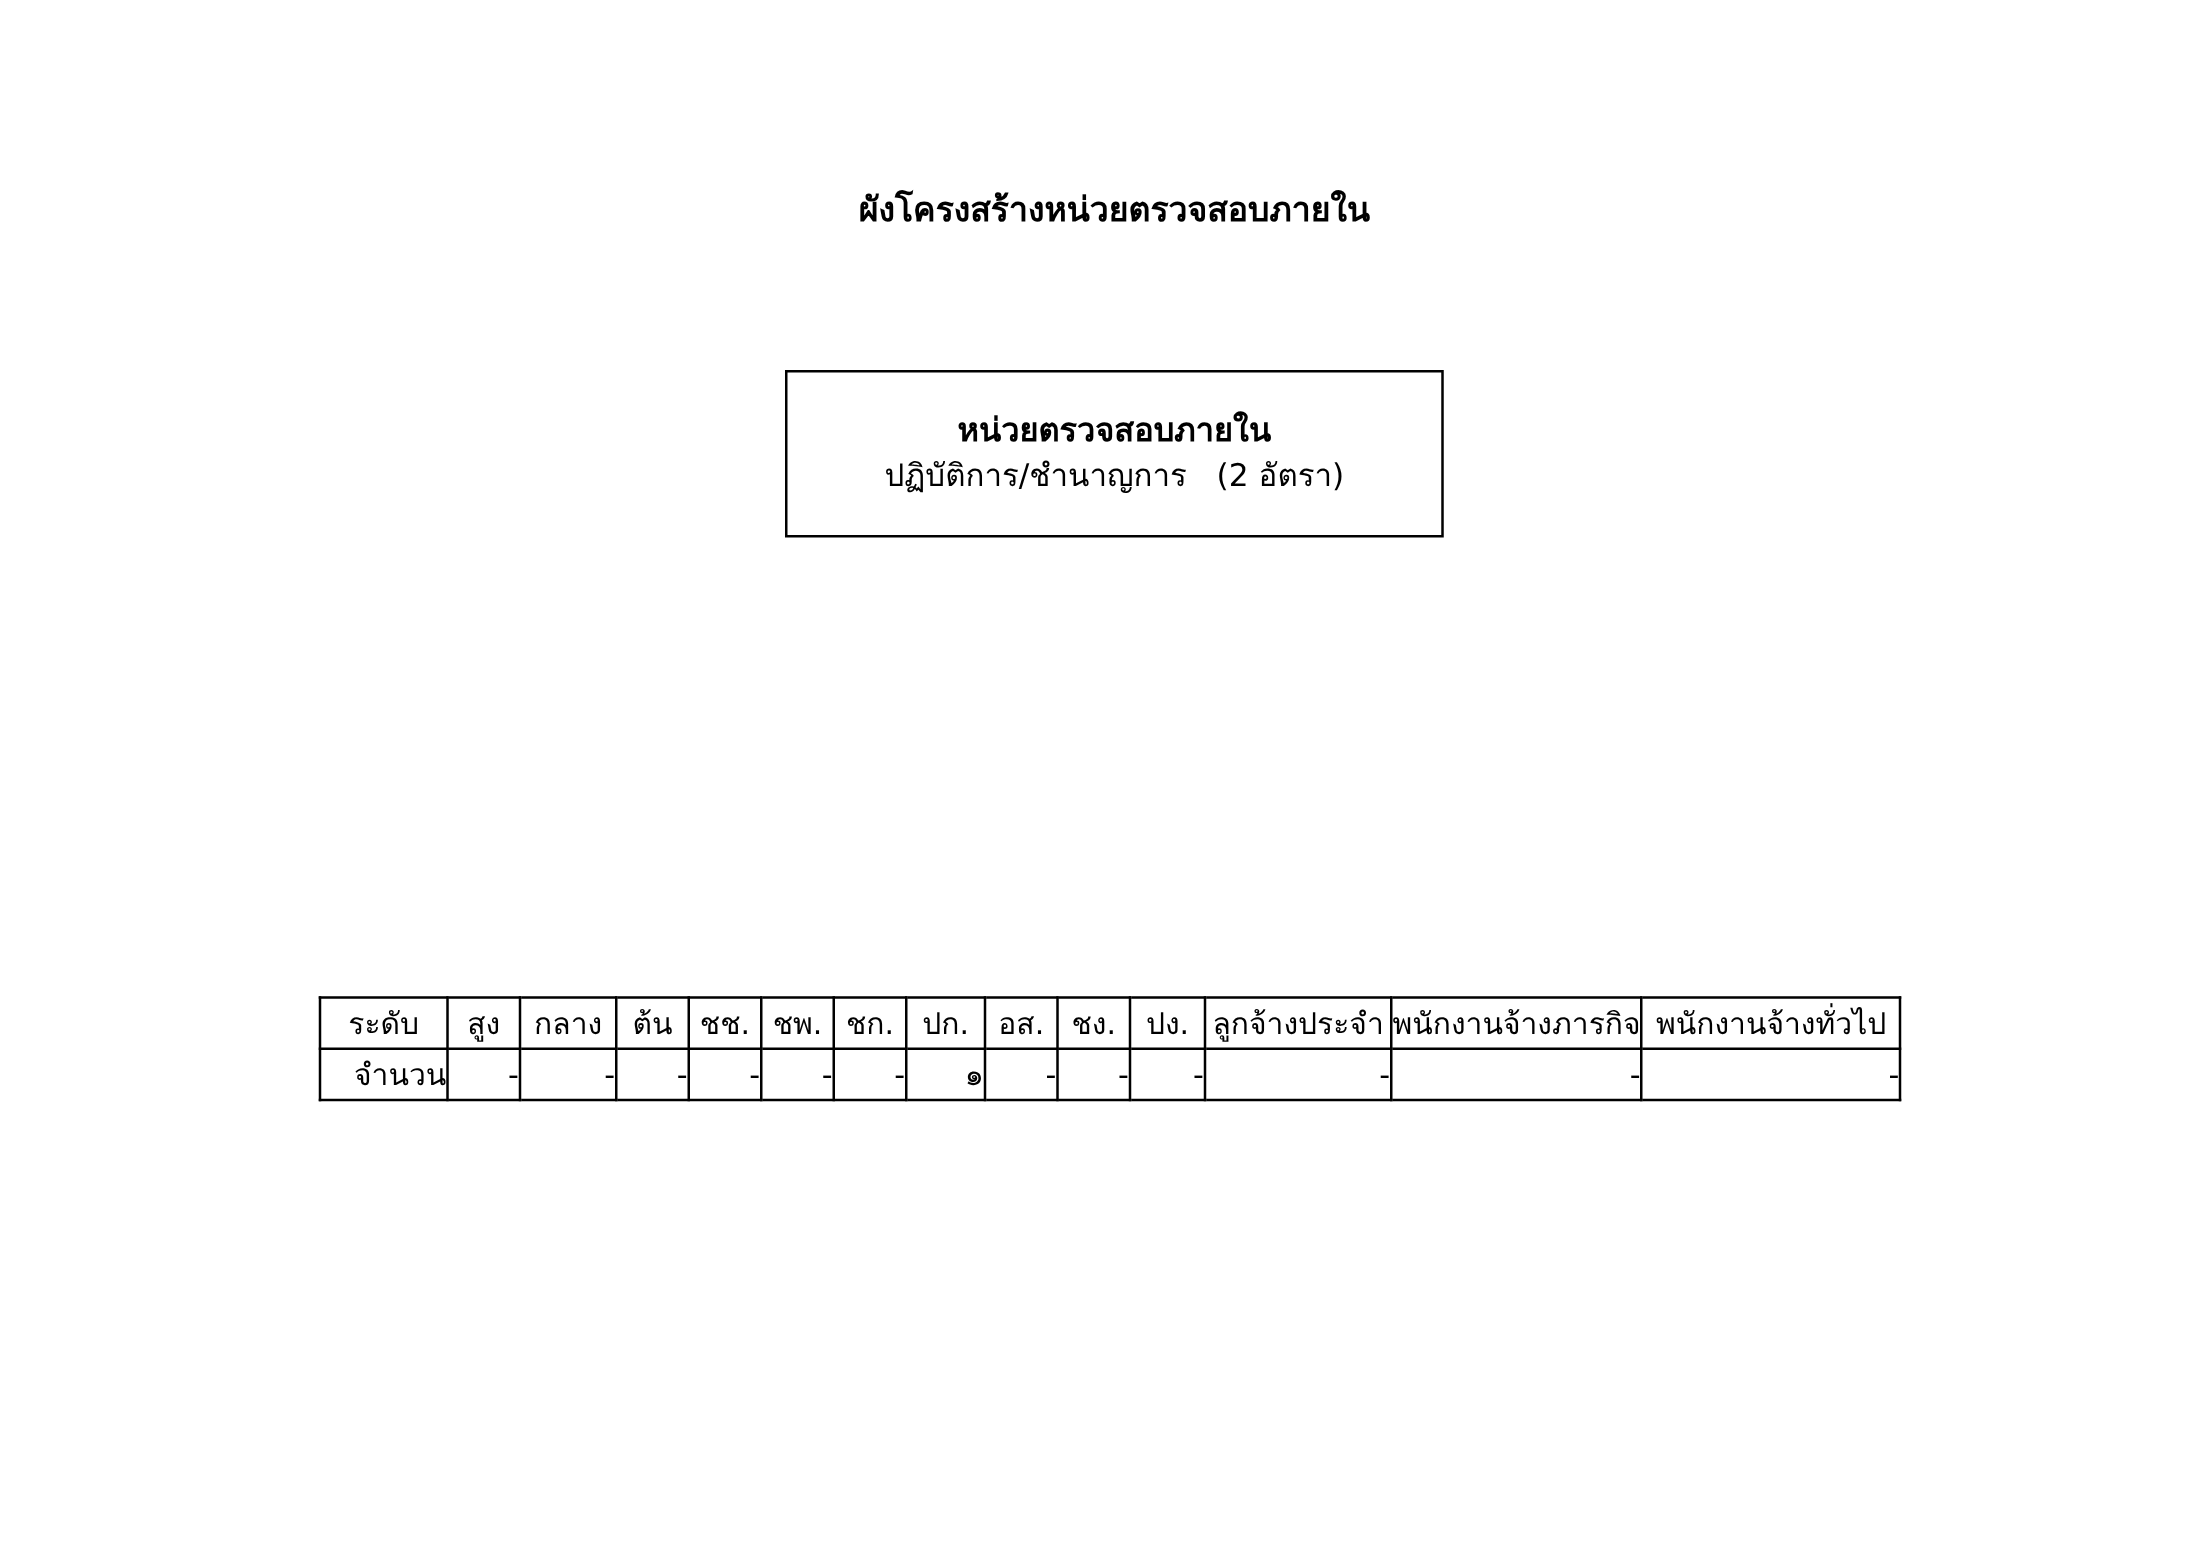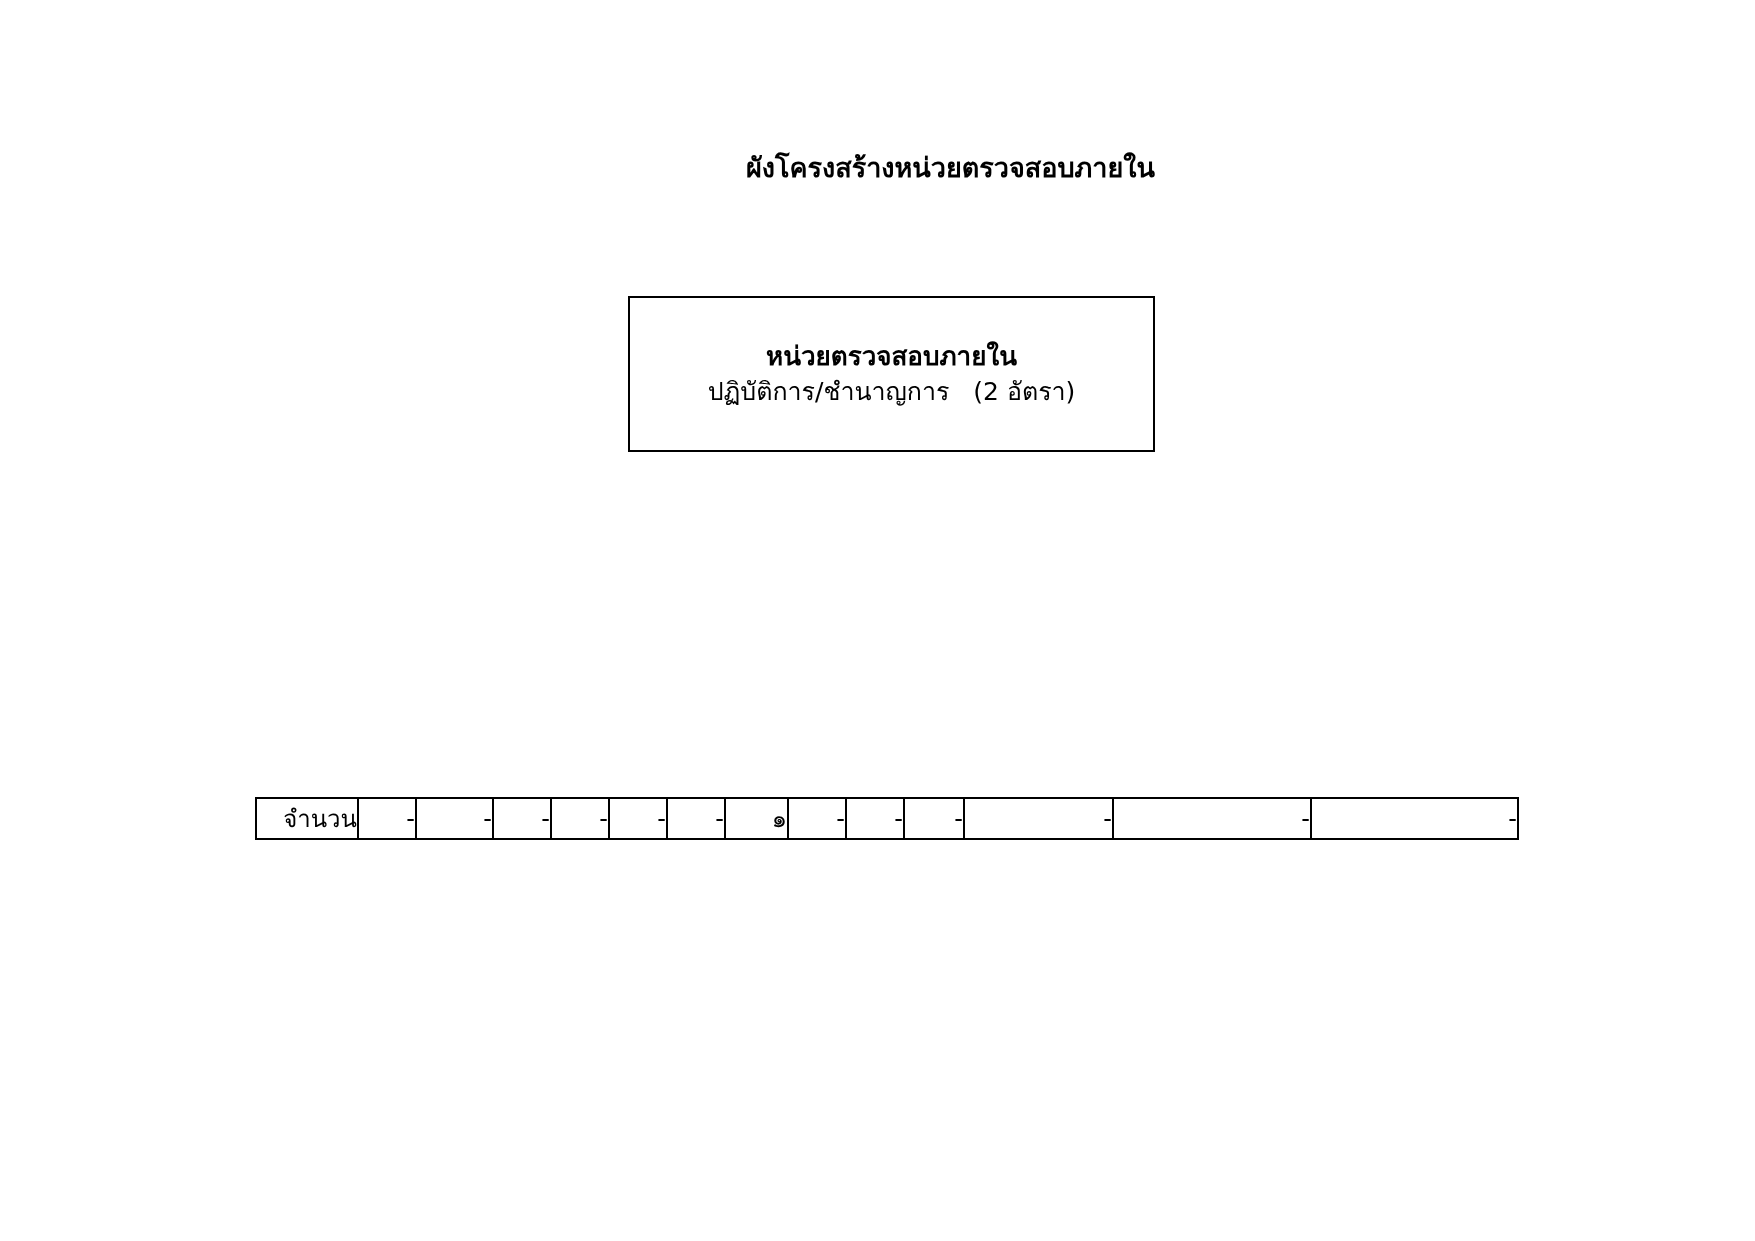--- a/index.html
+++ b/index.html
@@ -13,31 +13,31 @@
     position: relative;
     font-family: "DejaVu Sans", "Liberation Sans", sans-serif;
     color: #000000;
     overflow: hidden;
   }
   .doc-title {
     position: absolute;
     top: 146px;
     left: 628px;
     width: 527px;
-    text-align: right;
+    text-align: center;
     font-size: 27px;
     font-weight: bold;
     white-space: nowrap;
   }
   .org-box {
     position: absolute;
     top: 296px;
     left: 628px;
     width: 527px;
-    height: 156px;
+    height: 134px;
     box-sizing: border-box;
     border: 2px solid #000000;
     background: #ffffff;
     display: flex;
     flex-direction: column;
     align-items: center;
     justify-content: center;
   }
   .org-box-line {
     font-size: 25px;
@@ -89,20 +89,36 @@
     <col style="width:58px">
     <col style="width:63px">
     <col style="width:58px">
     <col style="width:58px">
     <col style="width:60px">
     <col style="width:149px">
     <col style="width:198px">
     <col style="width:207px">
   </colgroup>
   <tbody>
+    <tr class="hdr-row">
+      <td>ระดับ</td>
+      <td>สูง</td>
+      <td>กลาง</td>
+      <td>ต้น</td>
+      <td>ชช.</td>
+      <td>ชพ.</td>
+      <td>ชก.</td>
+      <td>ปก.</td>
+      <td>อส.</td>
+      <td>ชง.</td>
+      <td>ปง.</td>
+      <td>ลูกจ้างประจำ</td>
+      <td>พนักงานจ้างภารกิจ</td>
+      <td>พนักงานจ้างทั่วไป</td>
+    </tr>
     <tr class="val-row">
       <td>จำนวน</td>
       <td>-</td>
       <td>-</td>
       <td>-</td>
       <td>-</td>
       <td>-</td>
       <td>-</td>
       <td>๑</td>
       <td>-</td>

